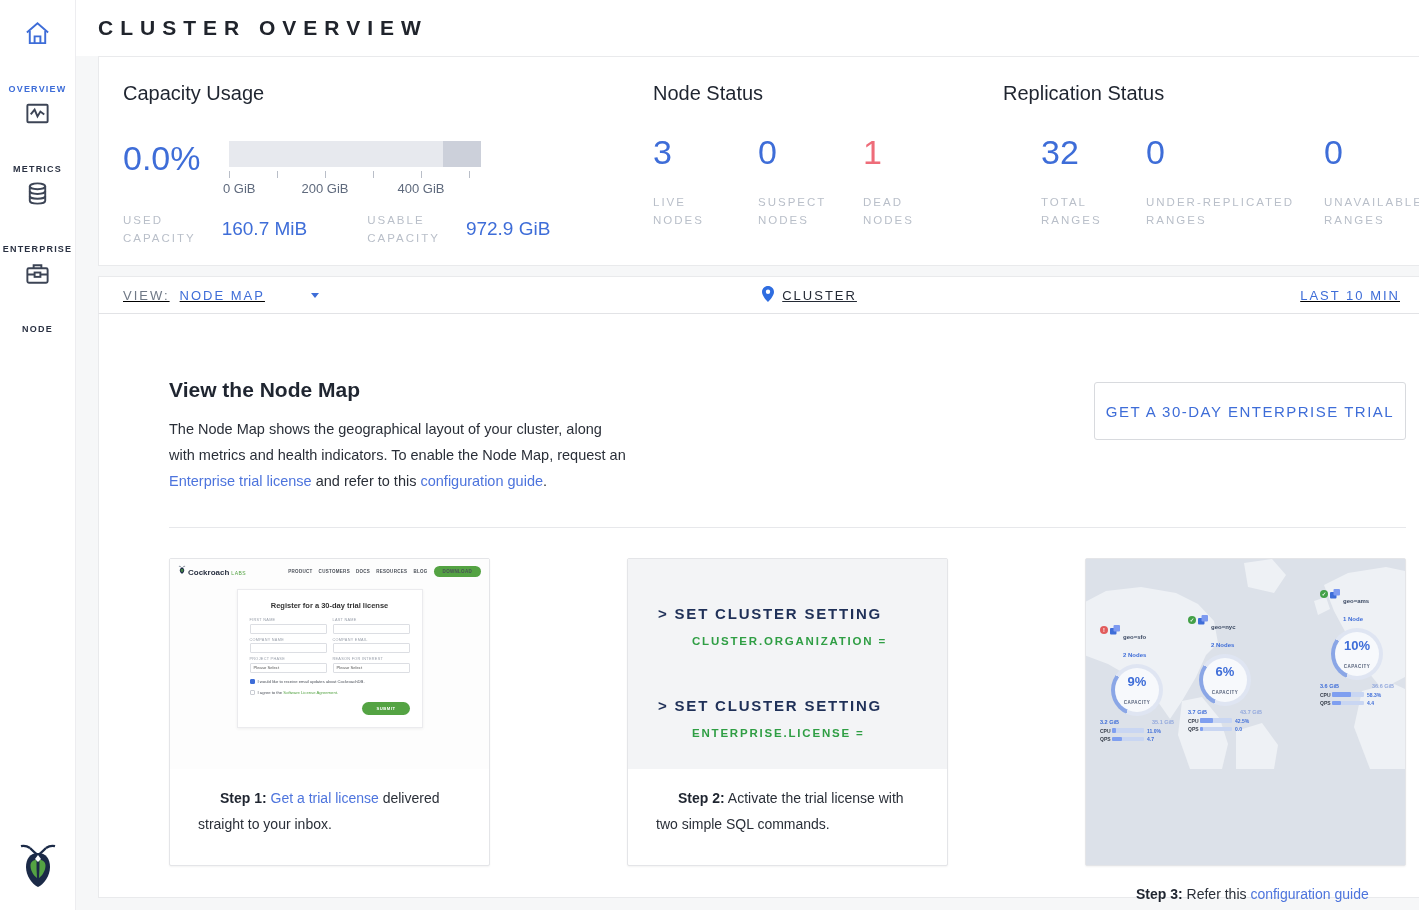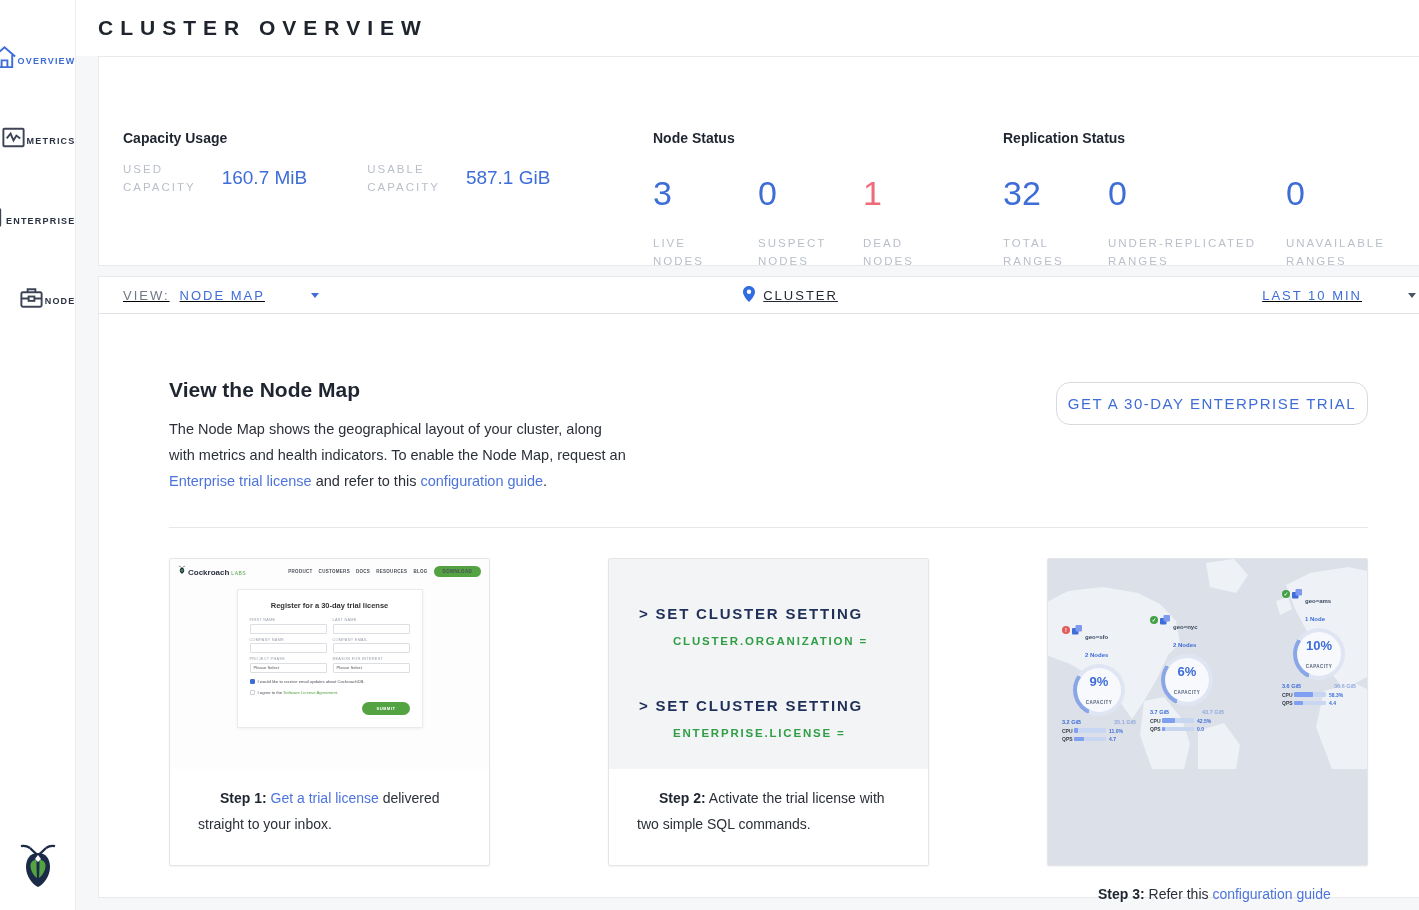--- a/index.html
+++ b/index.html
@@ -3,38 +3,38 @@
 <meta charset="utf-8">
 <style>
   * { margin:0; padding:0; box-sizing:border-box; }
   html,body { width:1419px; height:910px; font-family:"Liberation Sans", sans-serif; background:#fff; overflow:hidden; }
 
   .app { display:flex; width:1419px; height:910px; }
 
   
   .sidebar { width:76px; height:910px; background:#fff; border-right:1px solid #ededf0;
              display:flex; flex-direction:column; align-items:center; padding-top:14px; flex-shrink:0; position:relative; }
-  .side-item { width:76px; height:80px; display:flex; flex-direction:row; align-items:center; justify-content:flex-end;
+  .side-item { width:76px; height:80px; display:flex; flex-direction:column; align-items:center; justify-content:space-between;
                color:#3c4455; cursor:pointer; padding-top:6px; }
   .side-item .icon { width:27px; height:27px; }
   .side-item .lbl { margin-top:7px; font-size:9px; font-weight:bold; letter-spacing:1.2px; color:#2a3142; }
   .side-item.active { color:#3e6dd8; }
   .side-item.active .lbl { color:#3e6dd8; }
   .side-logo { position:absolute; bottom:14px; left:50%; transform:translateX(-50%); }
 
   
   .main { flex:1; display:flex; flex-direction:column; background:#f6f7f8; }
   .page-header { height:56px; background:#fff; display:flex; align-items:center; padding-left:22px; flex-shrink:0; }
   .page-title { font-size:21px; font-weight:600; letter-spacing:7px; color:#20242c; }
 
   .panel { background:#fff; border:1px solid #e9eaec; }
 
   
   .summary { margin:0 8px 0 22px; height:210px; display:flex; padding:25px 24px 0 24px; }
-  .sec-title { font-size:14px; color:#1f2530; font-weight:700;margin-top:48px; }
+  .sec-title { font-size:20px; color:#1f2530; font-weight:400; }
   .big-num { font-size:34px; color:#3e6dd8; line-height:38px; }
   .big-num.danger { color:#ee6c79; }
   .stat-lbl { margin-top:22px; font-size:11.5px; letter-spacing:2px; color:#b9bfc9; line-height:18px; font-weight:500; }
 
   .sec-capacity { width:530px; }
   .cap-row { display:flex; margin-top:34px; }
   .cap-pct { width:106px; }
   .cap-bar-wrap { width:252px; }
   .cap-bar { height:26px; display:flex; margin-top:2px; }
   .cap-bar .seg-a { width:85%; background:#e7e9ee; }
@@ -46,21 +46,21 @@
   .cap-values { display:flex; margin-top:14px; align-items:center; }
   .cap-values .stat-lbl { margin-top:0; }
   .cap-val { font-size:19px; color:#3e6dd8; margin-left:26px; margin-right:60px; }
   .cap-val:last-child { margin-right:0; }
 
   .sec-nodes { width:350px; }
   .sec-repl { flex:1; }
   .stat-row { display:flex; margin-top:28px; }
   .stat { margin-right:0; }
   .sec-nodes .stat { width:105px; }
-  .sec-repl .stat:nth-child(1) { width:105px; }
+  .sec-repl .stat:nth-child(1) { width:105px;margin-left:38px; }
   .sec-repl .stat:nth-child(2) { width:178px; }
   .sec-repl .stat:nth-child(3) { width:130px; }
 
   
   .view-bar { margin:10px 8px 0 22px; height:38px; background:#fff; border:1px solid #e9eaec; border-bottom:1px solid #e2e3e6;
               display:flex; align-items:center; justify-content:space-between; padding:0 24px; }
   .vb-left, .vb-center, .vb-right { display:flex; align-items:center; font-size:13px; letter-spacing:2px;text-decoration:underline; }
   .vb-label { color:#6f7886; margin-right:10px; }
   .vb-value { color:#3e6dd8; cursor:pointer; display:flex; align-items:center;gap:38px; }
   .caret { width:0; height:0; border-left:4.5px solid transparent; border-right:4.5px solid transparent;
@@ -69,21 +69,21 @@
   .vb-center { color:#242a35; }
   .vb-center .pin { margin-right:8px; }
 
   
   .content { margin:0 8px 12px 22px; flex:1; background:#fff; border:1px solid #e9eaec; border-top:none;
              padding:64px 72px 0 70px; }
   .intro-row { display:flex; justify-content:space-between; align-items:flex-start; }
   .nm-heading { font-size:21px; font-weight:600; color:#1f2530; }
   .nm-desc { margin-top:14px; width:462px; font-size:14.5px; line-height:26px; color:#2a2f38; }
   a.lnk { color:#4d74dd; text-decoration:none; cursor:pointer; }
-  .trial-btn { margin-top:4px; width:312px; height:43px; background:#fff; border:1px solid #d8dade; border-radius:14px;
+  .trial-btn { margin-top:4px; width:312px; height:58px; background:#fff; border:1px solid #d8dade; border-radius:3px;
                color:#3e6dd8; font-size:15px; letter-spacing:1.5px; font-family:"Liberation Sans",sans-serif; cursor:pointer; }
   .divider { border-top:1px solid #e7e8eb; margin-top:33px; }
 
   .cards { display:flex; justify-content:space-between; margin-top:30px; }
   .card { width:321px; height:308px; border:1px solid #e4e5e8; border-radius:2px; background:#fff;
           box-shadow:0 1px 2px rgba(0,0,0,.05); display:flex; flex-direction:column; }
   .card-img { height:210px; overflow:hidden; position:relative; flex-shrink:0; }
   .card-cap { padding:16px 26px 0 28px; font-size:14px; line-height:26px; color:#2a2f38; }
   .card-cap b { color:#1f2530;margin-left:22px; }
 
@@ -209,31 +209,53 @@
   <div class="main">
 
     <div class="page-header">
       <span class="page-title">CLUSTER OVERVIEW</span>
     </div>
 
     <section class="panel summary">
 
       <div class="sec-capacity">
         <div class="sec-title">Capacity Usage</div>
+        <div class="cap-row">
+          <div class="cap-pct big-num">0.0%</div>
+          <div class="cap-bar-wrap">
+            <div class="cap-bar">
+              <div class="seg-a"></div>
+              <div class="seg-b"></div>
+            </div>
+            <div class="cap-ticks">
+              <i style="left:0"></i>
+                <i style="left:48px"></i>
+                <i style="left:96px"></i>
+                <i style="left:144px"></i>
+                <i style="left:192px"></i>
+                <i style="left:240px"></i>
+            </div>
+            <div class="cap-ticklbls">
+              <span style="left:-6px">0 GiB</span>
+              <span style="left:96px;transform:translateX(-50%)">200 GiB</span>
+              <span style="left:192px;transform:translateX(-50%)">400 GiB</span>
+            </div>
+          </div>
+        </div>
         <div class="cap-values">
           <div class="stat-lbl">
             <div>USED</div>
               <div>CAPACITY</div>
           </div>
           <div class="cap-val">160.7 MiB</div>
           <div class="stat-lbl">
             <div>USABLE</div>
               <div>CAPACITY</div>
           </div>
-          <div class="cap-val">587.1 GiB</div>
+          <div class="cap-val">972.9 GiB</div>
         </div>
       </div>
 
       <div class="sec-nodes">
         <div class="sec-title">Node Status</div>
         <div class="stat-row">
           <div class="stat">
             <div class="big-num">3</div>
             <div class="stat-lbl">
                 <div>LIVE</div>

